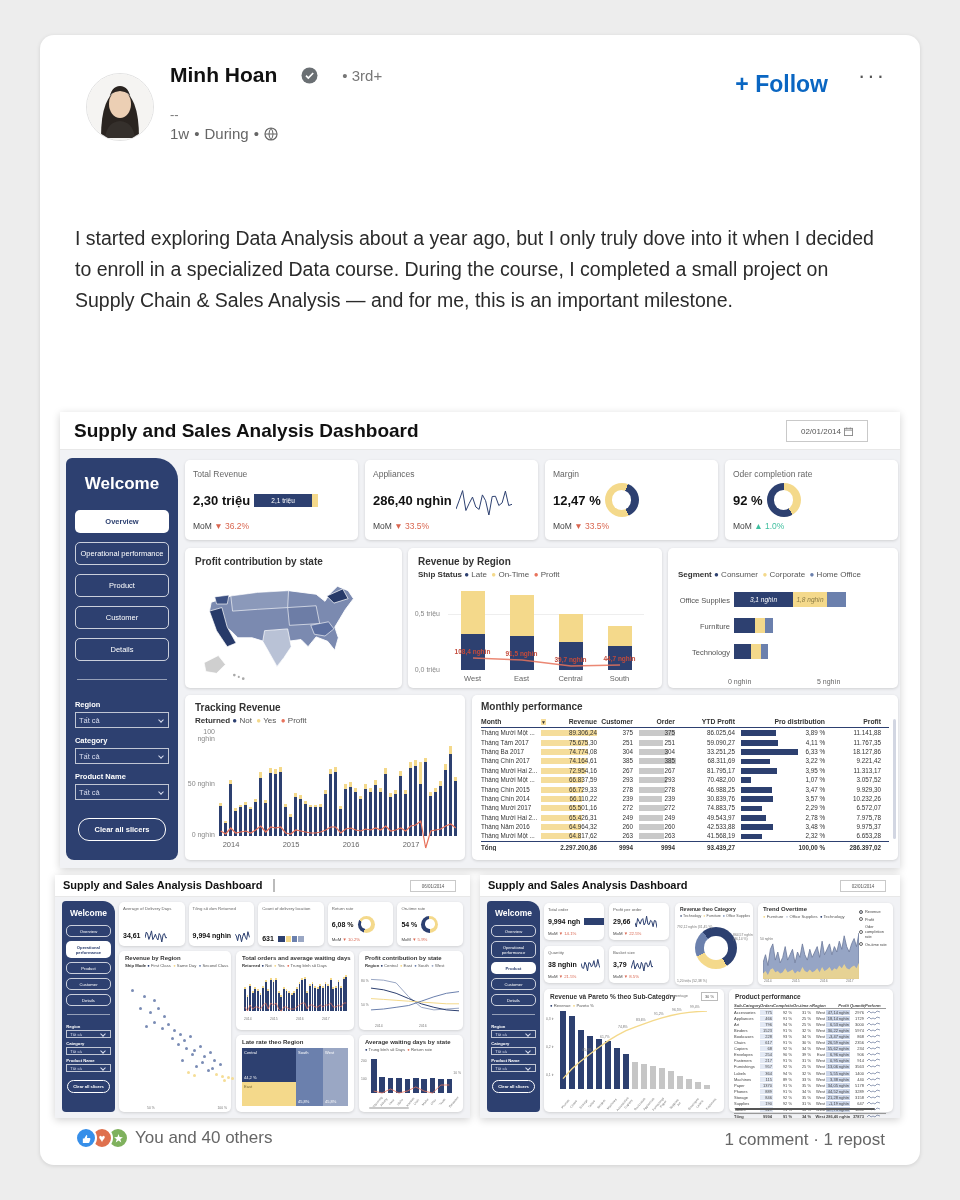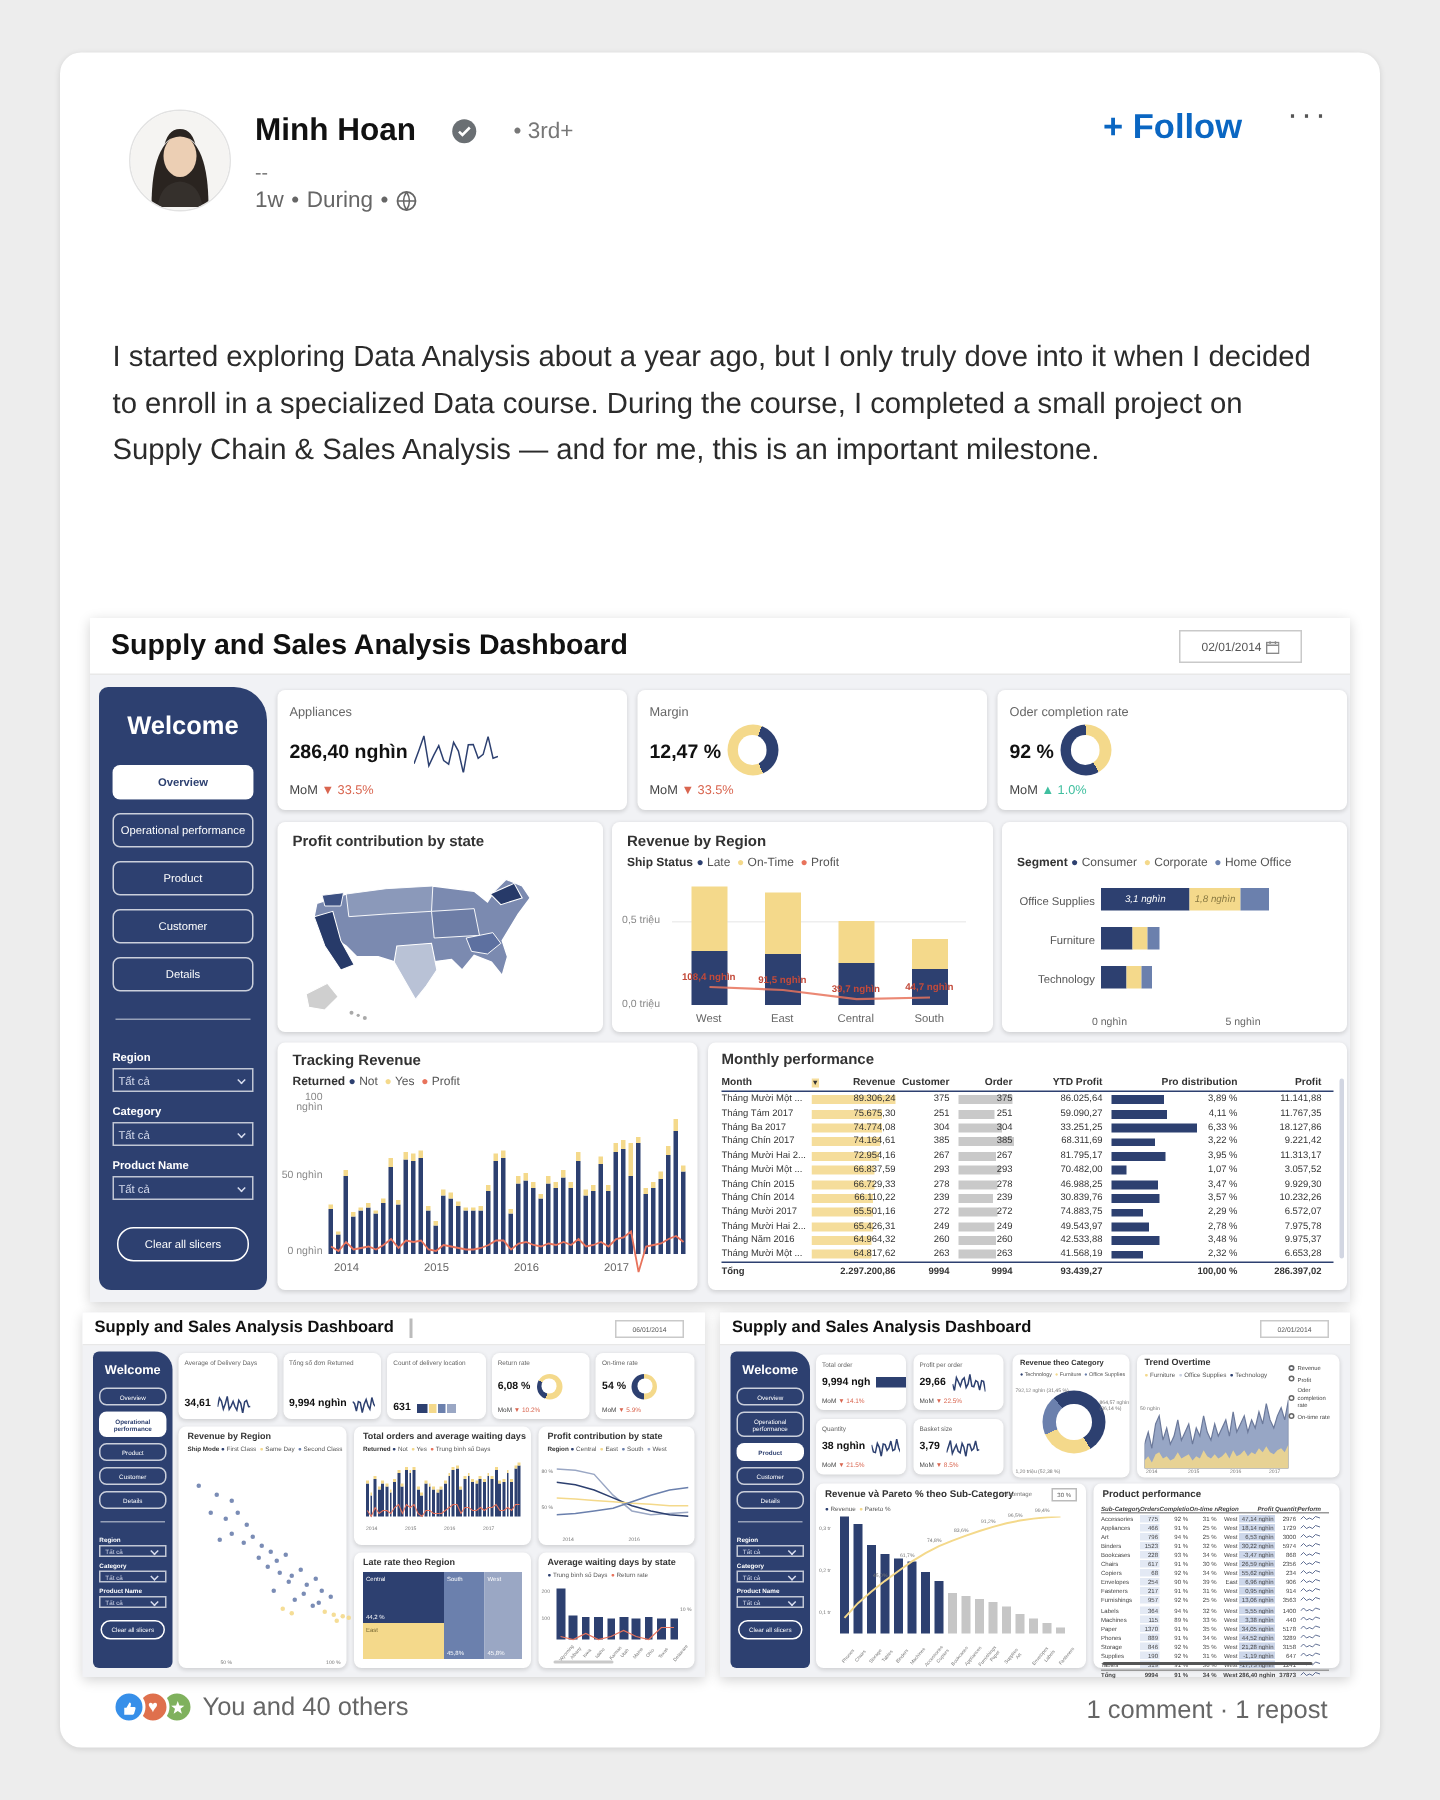--- a/index.html
+++ b/index.html
@@ -1,20 +1,20 @@
 <!DOCTYPE html>
 <html><head>
 <meta charset="utf-8">
 <style>
 *{box-sizing:border-box;margin:0;padding:0}
 html,body{width:960px;height:1200px;background:#ededed;font-family:"Liberation Sans",sans-serif;overflow:hidden}
 .card{position:absolute;left:40px;top:35px;width:880px;height:1130px;background:#fff;border-radius:14px;box-shadow:0 1px 4px rgba(0,0,0,.12)}
 
 .avatar{position:absolute;left:46px;top:38px;width:68px;height:68px;border-radius:50%;overflow:hidden;background:#fff;border:1px solid #e2e2e2}
-.nameline{position:absolute;left:130px;top:40px;font-size:21px;font-weight:bold;color:#111;display:flex;align-items:center;gap:24px}
+.nameline{position:absolute;left:130px;top:28px;font-size:21px;font-weight:bold;color:#111;display:flex;align-items:center;gap:24px}
 .degree{font-size:15px;color:#777;font-weight:normal}
 .headline{position:absolute;left:130px;top:72px;font-size:13px;color:#777}
 .meta{position:absolute;left:130px;top:90px;font-size:15px;color:#666;display:flex;align-items:center;gap:5px}
 .follow{position:absolute;right:92px;top:36px;font-size:23px;font-weight:bold;color:#0a66c2;cursor:pointer}
 .more{position:absolute;right:34px;top:28px;font-size:22px;color:#555;letter-spacing:2px;cursor:pointer}
 .ptitle-line{position:absolute;left:35px;top:126px;font-size:19px;color:#222;display:flex;align-items:center;gap:8px}
 .pbody{position:absolute;left:35px;top:188px;width:815px;font-size:19.5px;line-height:31px;color:#2b2b2b}
 .ppages{position:absolute;left:35px;top:348px;font-size:19.5px;color:#2b2b2b}
 
 .dash{position:absolute;background:#f1f2f5;box-shadow:0 2px 8px rgba(0,0,0,.18)}
@@ -28,21 +28,21 @@
 .li i{font-style:normal}
 .sidebar{position:absolute;background:#2d4070;border-radius:6px 22px 8px 8px;display:flex;flex-direction:column;align-items:center}
 .welcome{color:#fff;font-weight:bold}
 .nbtn{border:1px solid rgba(255,255,255,.75);color:#fff;text-align:center;border-radius:5px;cursor:pointer;width:84%;}
 .nbtn.act{background:#fff;color:#2d4070;font-weight:bold}
 .sdiv{width:80%;border-top:1px solid rgba(255,255,255,.5)}
 .slwrap{width:84%}
 .sllb{color:#fff;font-weight:bold;text-align:left}
 .slbx{border:1px solid rgba(255,255,255,.7);color:#d9def0;display:flex;align-items:center;justify-content:space-between;cursor:pointer}
 .chev{width:4px;height:4px;border-right:1px solid #d9def0;border-bottom:1px solid #d9def0;transform:rotate(45deg);margin-right:2px}
-.clearbtn{border:1px solid #fff;color:#fff;border-radius:11px;text-align:center;cursor:pointer;font-weight:normal}
+.clearbtn{border:1px solid #fff;color:#fff;border-radius:11px;text-align:center;cursor:pointer;font-weight:bold}
 .kpi{background:#fff;border-radius:5px;box-shadow:0 1px 3px rgba(0,0,0,.14);position:relative;overflow:hidden}
 .kl{color:#666}
 .kvr{display:flex;align-items:center;gap:4px}
 .kv{font-weight:bold;color:#111;white-space:nowrap}
 .mom{color:#444}
 .mom .dn2{color:#d9654f;font-weight:normal}
 .mom .up{color:#3fbf9f;font-weight:normal}
 .hb{display:inline-flex;align-items:center}
 .hb i{background:#2d4070;display:inline-block}
 .hb b{position:absolute;color:#fff;font-weight:normal;text-align:center}
@@ -174,20 +174,32 @@
           <div class="sllb" style="margin:8px 0 3px">Product Name</div>
        <div class="slbx" style="height:16px;padding:0 3px">
             <span>Tất cả</span>
             <i class="chev"></i>
           </div>
         </div>
       <div class="clearbtn" style="width:78%;font-size:7.5px;padding:6px 2px;margin-top:10px">Clear all slicers</div>
     </div>
 
     <div id="d1kpis" style="position:absolute;left:125px;top:48px;width:713px;height:80px;display:flex;gap:7px">
+        <div class="kpi" style="flex:1;padding:9px 8px;display:flex;flex-direction:column;justify-content:space-between">
+        <div class="kl" style="font-size:8.5px">Total Revenue</div>
+        <div class="kvr">
+            <span class="kv" style="font-size:13px">2,30 triệu</span>
+            <span class="hb" style="position:relative;width:64px;height:13px">
+              <i style="width:58px;height:100%"></i>
+              <u style="width:6px;height:100%"></u>
+              <b style="width:58px;font-size:6.5px;line-height:13px">2,1 triệu</b>
+            </span>
+          </div>
+          <div class="mom" style="font-size: 8.5px;">MoM <b class="dn2">▼ 36.2%</b></div>
+        </div>
         <div class="kpi" style="flex:1;padding:9px 8px;display:flex;flex-direction:column;justify-content:space-between">
         <div class="kl" style="font-size:8.5px">Appliances</div>
         <div class="kvr">
             <span class="kv" style="font-size:13px">286,40 nghìn</span>
             <svg width="56" height="30">
               <polyline points="0.0,24.1 3.3,15.1 6.6,5.6 9.9,25.5 13.2,18.4 16.5,12.1 19.8,22.0 23.1,24.4 26.4,9.9 29.6,15.7 32.9,30.2 36.2,11.5 39.5,11.3 42.8,20.5 46.1,17.9 49.4,6.1 52.7,20.5 56.0,19.3 " fill="none" stroke="#2d4070" stroke-width="1"></polyline>
             </svg>
           </div>
           <div class="mom" style="font-size: 8.5px;">MoM <b class="dn2">▼ 33.5%</b></div>
         </div>

